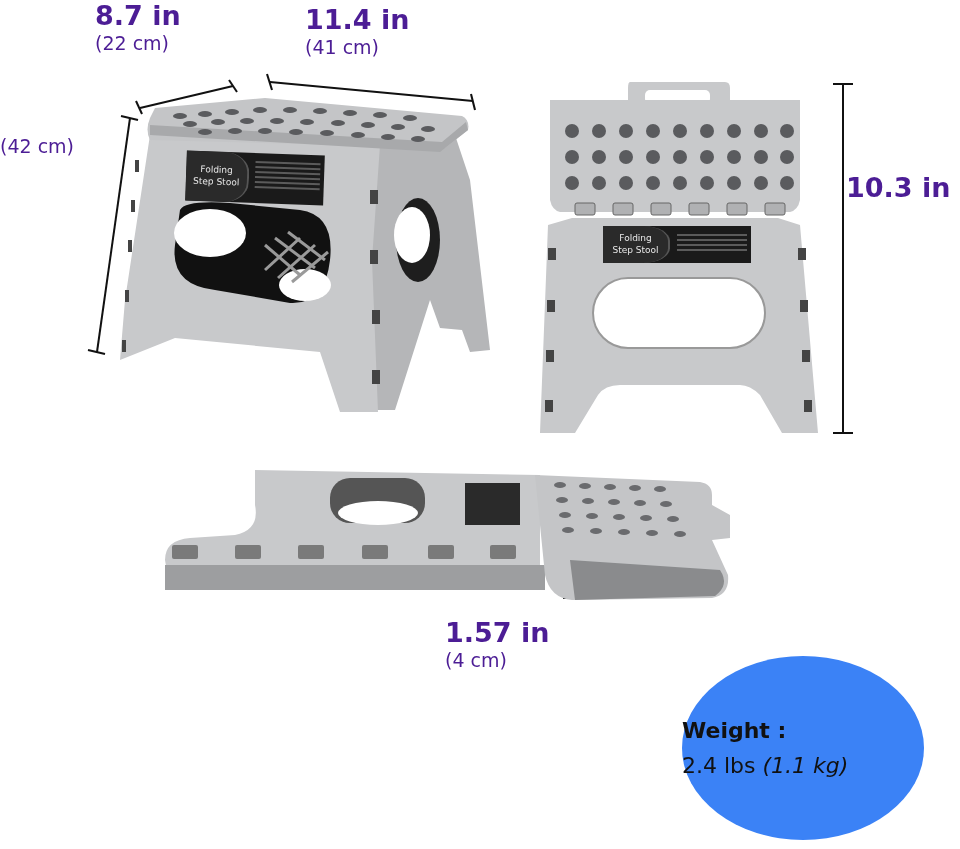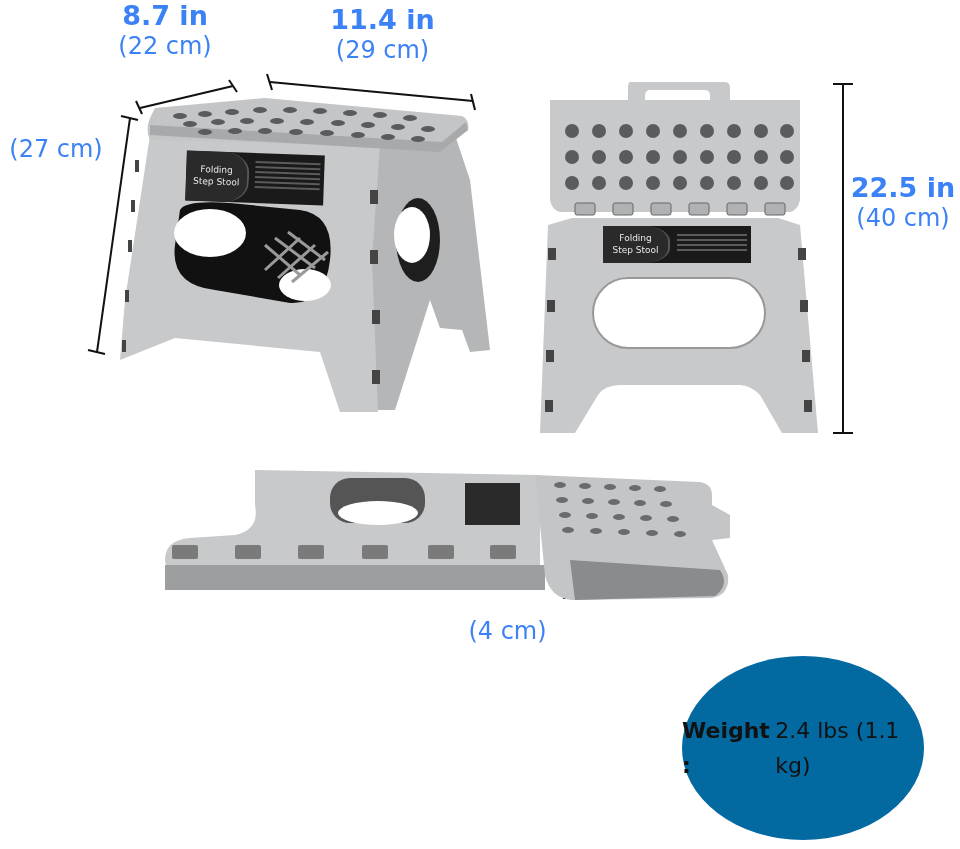--- a/index.html
+++ b/index.html
@@ -1,28 +1,28 @@
 <!DOCTYPE html>
 <html><head>
 <meta charset="utf-8">
 <style>
   html,body{margin:0;padding:0;background:#ffffff;}
   body{width:960px;height:849px;position:relative;overflow:hidden;font-family:"DejaVu Sans","Liberation Sans",sans-serif;color:#111;}
-  .dim{position:absolute;text-align:center;line-height:1.18;color:#3b82f6;}
+  .dim{position:absolute;line-height:1.18;color:#4c1d95;}
   .dim .in{display:block;font-size:27px;font-weight:bold;}
-  .dim .cm{display:block;font-size:24px;font-weight:normal;}
+  .dim .cm{display:block;font-size:19px;font-weight:normal;}
   svg{position:absolute;left:0;top:0;}
   .label-panel{position:absolute;background:#1a1a1a;color:#ddd;font-size:8px;overflow:hidden;}
   .label-panel .brand{position:absolute;left:0;top:0;bottom:0;width:44%;background:#2a2a2a;border-right:2px solid #555;border-radius:0 40% 40% 0;display:flex;flex-direction:column;align-items:center;justify-content:center;font-size:9px;line-height:1.3;color:#e8e8e8;}
   .label-panel .lines{position:absolute;left:50%;top:5px;right:4px;}
   .label-panel .lines div{height:2px;background:#777;margin:3px 0;opacity:.7;}
-  .weight{position:absolute;left:682px;top:656px;width:242px;height:184px;border-radius:50%;background:#0369a1;display:flex;flex-direction:row;align-items:center;justify-content:center;font-size:22px;line-height:1.6;color:#111;}
+  .weight{position:absolute;left:682px;top:656px;width:242px;height:184px;border-radius:50%;background:#3b82f6;display:flex;flex-direction:column;align-items:flex-start;justify-content:center;font-size:22px;line-height:1.6;color:#111;}
   .weight .title{font-weight:bold;}
   .weight .val b{font-weight:normal;}
-  .weight .val span{font-weight:normal;}
+  .weight .val span{font-weight:normal;font-style:italic;}
 </style>
 </head>
 <body>
 
 <svg width="960" height="849" viewBox="0 0 960 849">
 
   <g stroke="#111" stroke-width="2" fill="none">
 
     <line x1="140" y1="108" x2="233" y2="86"></line>
     <line x1="136" y1="101" x2="142" y2="114"></line>
@@ -238,30 +238,30 @@
       <div></div>
     </div>
 </div>
 
 <div class="dim" style="left:95px;top:0px;width:140px;">
   <span class="in">8.7 in</span>
   <span class="cm">(22 cm)</span>
 </div>
 <div class="dim" style="left:305px;top:4px;width:155px;">
   <span class="in">11.4 in</span>
-  <span class="cm">(29 cm)</span>
+  <span class="cm">(41 cm)</span>
 </div>
 <div class="dim" style="left:0px;top:135px;width:112px;">
-  <span class="cm">(27 cm)</span>
+  <span class="cm">(42 cm)</span>
 </div>
 <div class="dim" style="left:846px;top:172px;width:114px;">
-  <span class="in">22.5 in</span>
-  <span class="cm">(40 cm)</span>
+  <span class="in">10.3 in</span>
 </div>
 <div class="dim" style="left:445px;top:617px;width:125px;">
+  <span class="in">1.57 in</span>
   <span class="cm">(4 cm)</span>
 </div>
 
 <div class="weight">
   <div class="title">Weight :</div>
   <div class="val">
     <b>2.4 lbs</b>
     <span>(1.1 kg)</span>
   </div>
 </div>

